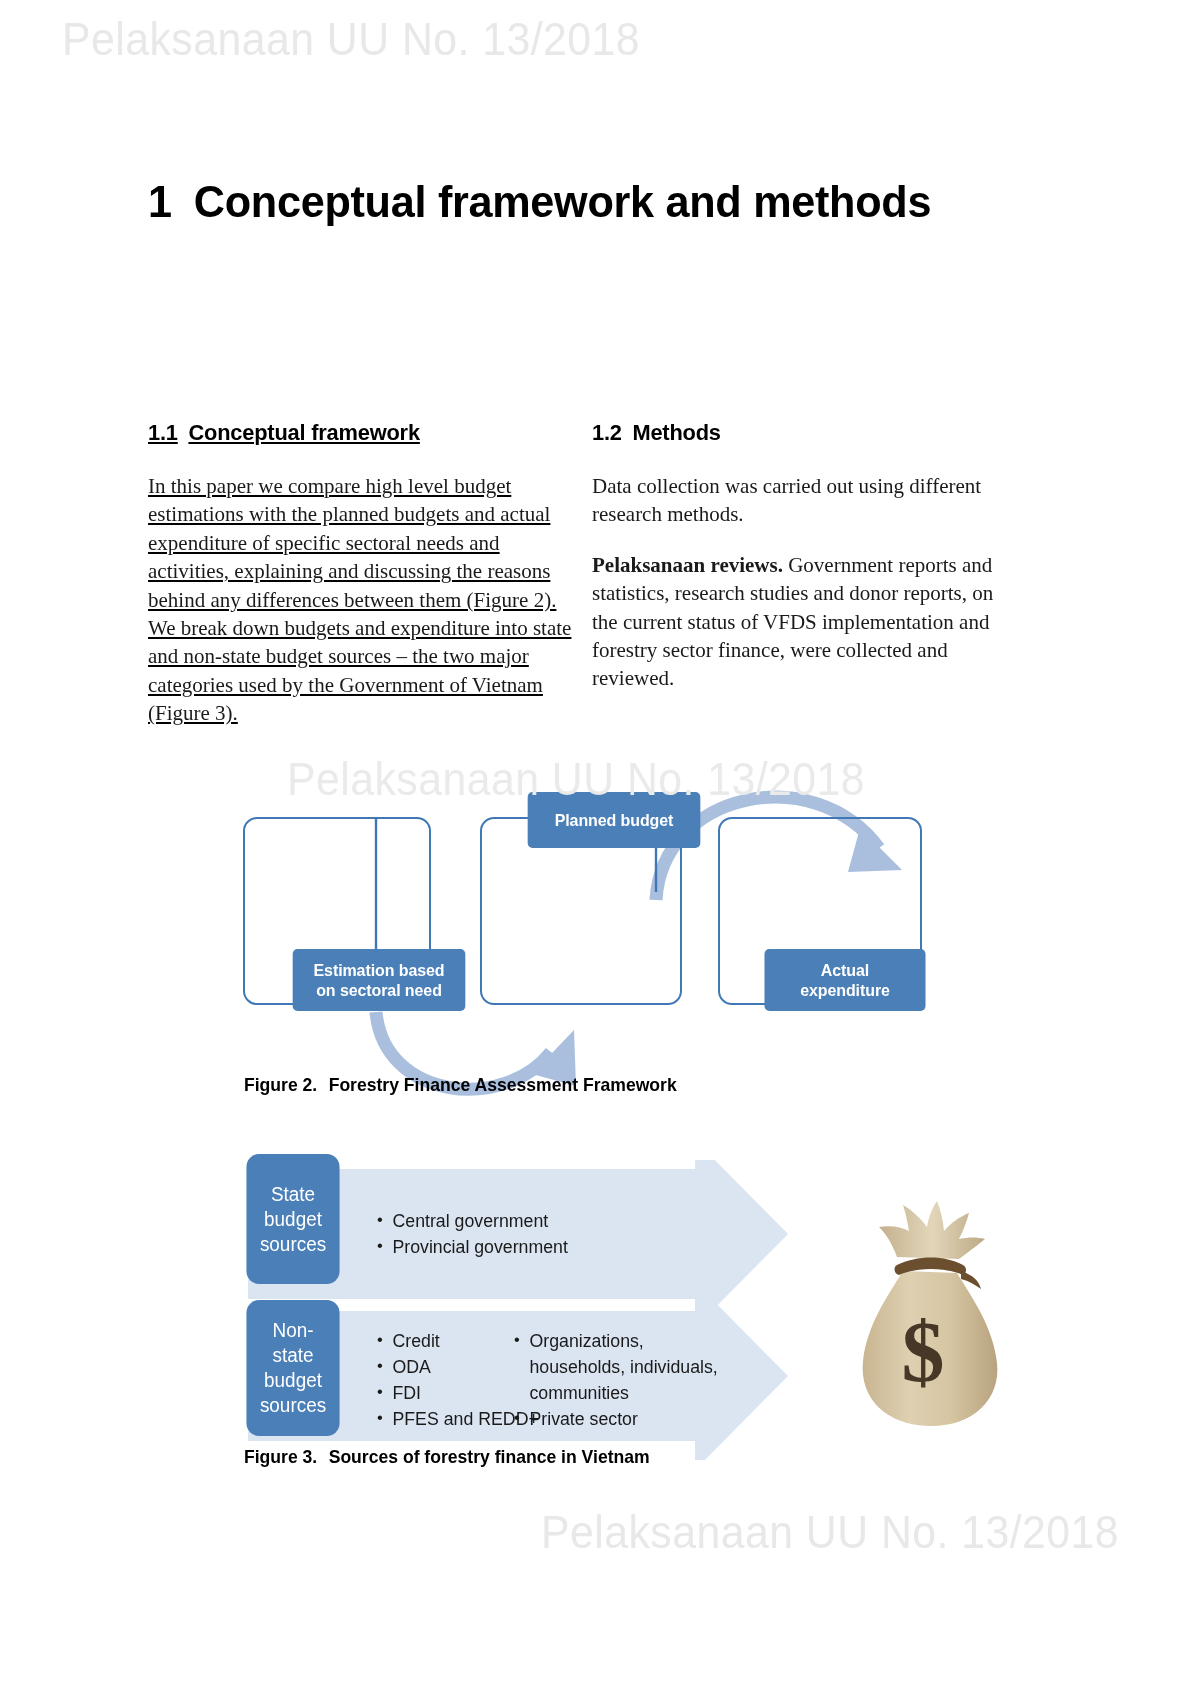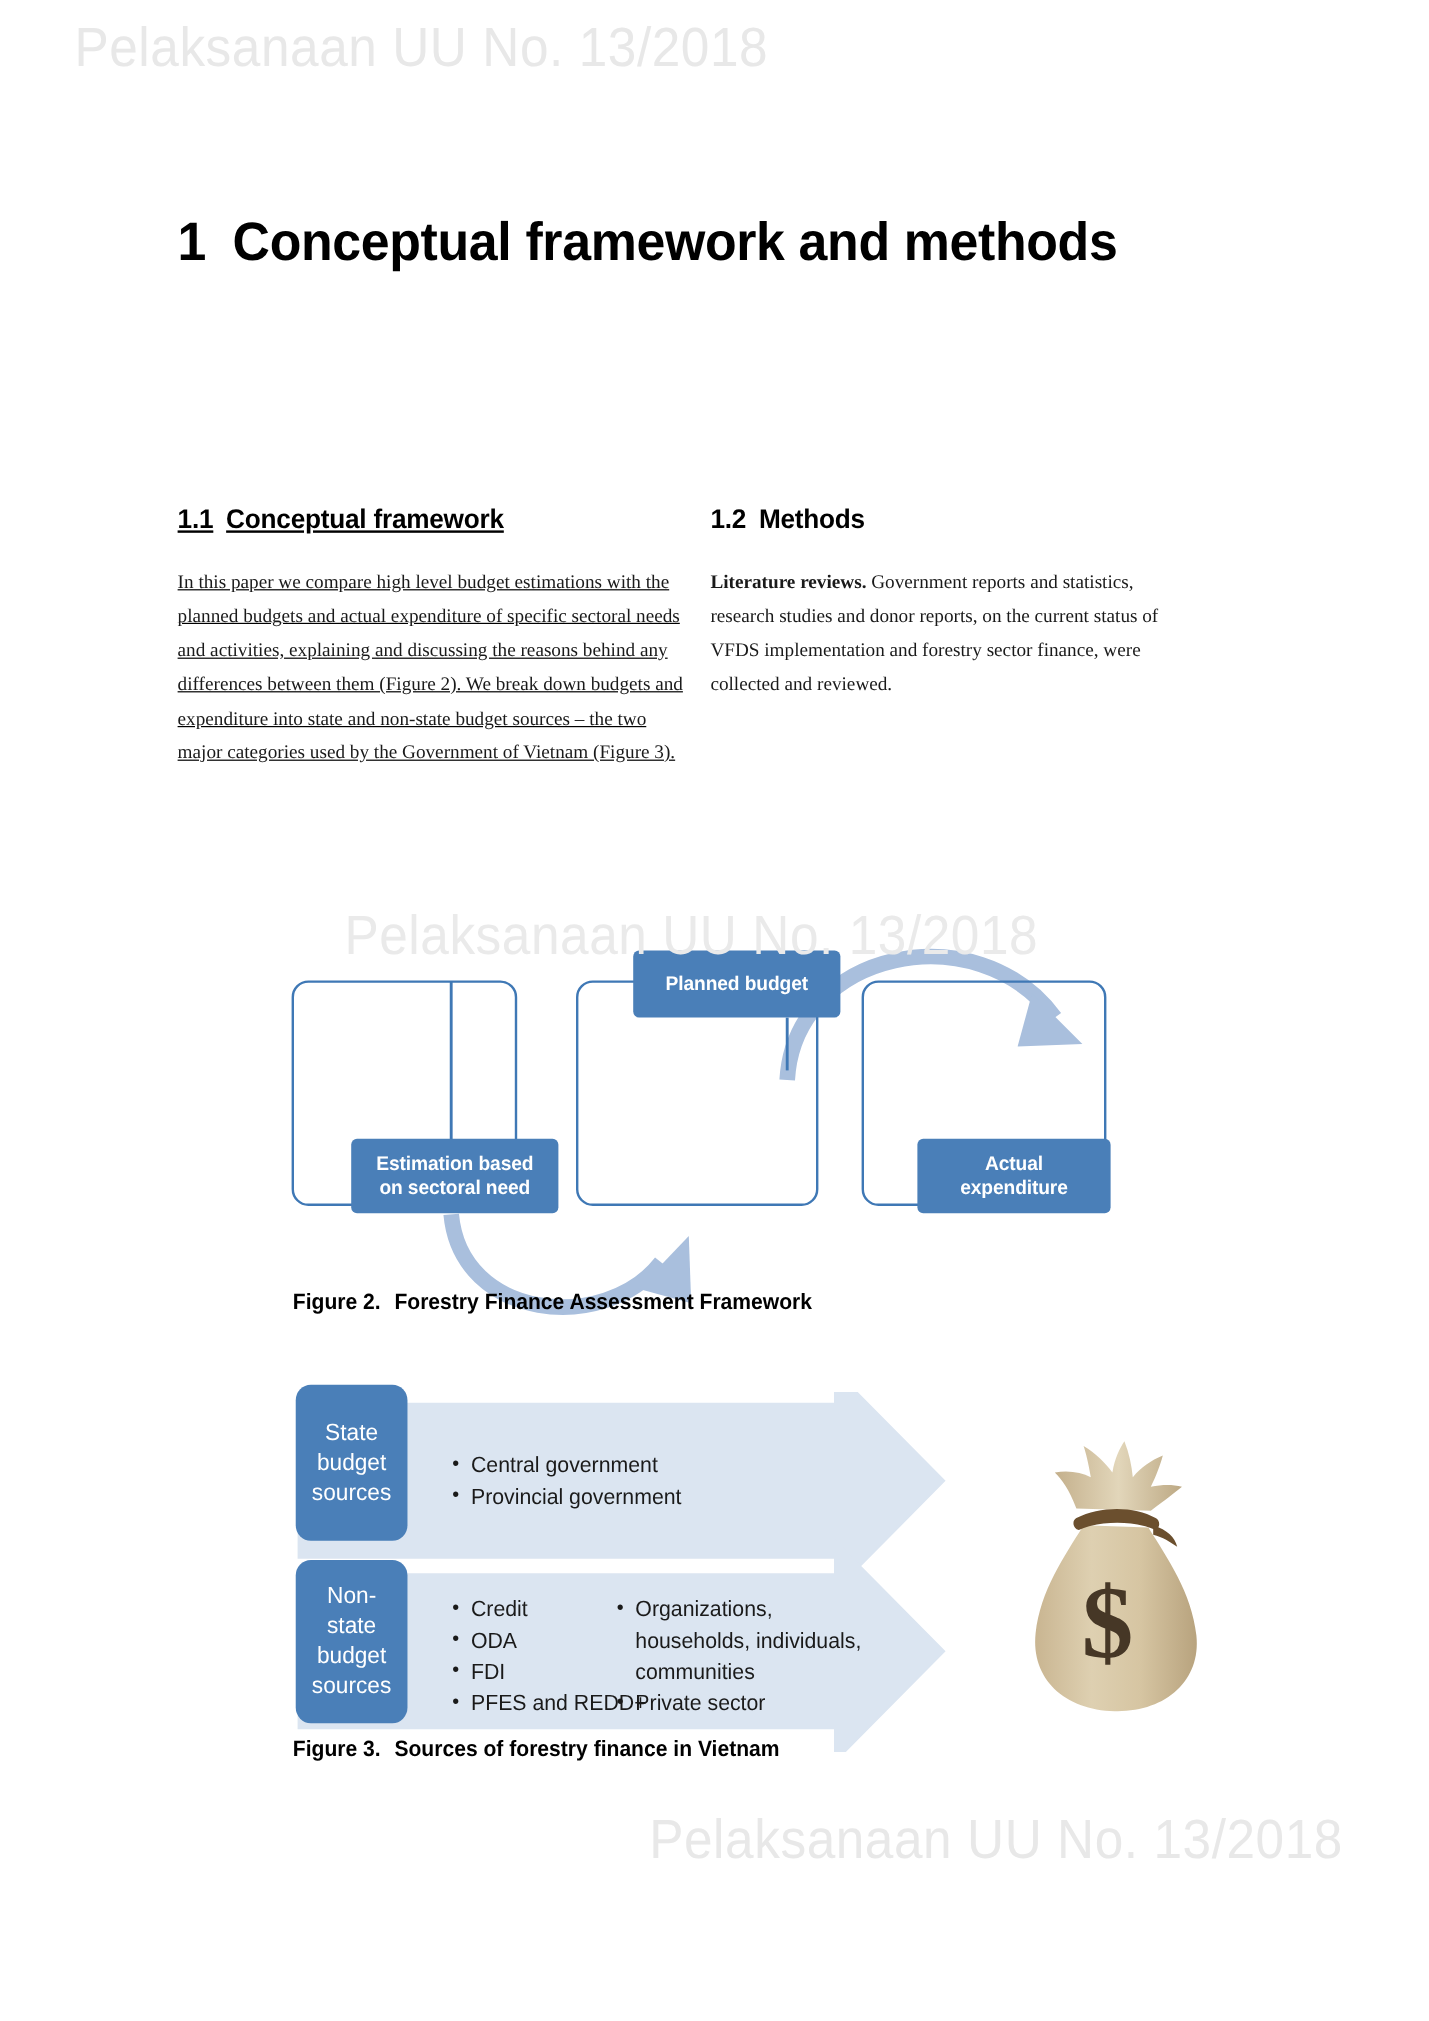--- a/index.html
+++ b/index.html
@@ -41,21 +41,21 @@
   .col-right{left:548px;width:405px;}
   .sec-head{
     font-family:"Liberation Sans",sans-serif;
     font-weight:bold;font-size:22.5px;color:#000;
     margin:0 0 26px 0;letter-spacing:-.2px;
     transform:scaleX(.97);transform-origin:left top;
   }
   .sec-head .num{margin-right:11px;}
   .body-p{
     font-family:"Liberation Serif",serif;
-    font-size:16px;line-height:28.4px;color:#1a1a1a;
+    font-size:21px;line-height:28.4px;color:#1a1a1a;
     margin:0 0 22px 0;
     text-align:left;
   }
   .body-p b{font-weight:bold;}
 
   
   .fig2{position:absolute;left:180px;top:700px;width:740px;height:400px;}
   .fig2 svg{position:absolute;left:0;top:0;}
   .outline-box{
     position:absolute;border:2.4px solid #3f78b5;border-radius:14px;background:transparent;
@@ -114,21 +114,22 @@
     <div class="sec-head">
       <span class="num">1.1</span><span>Conceptual framework</span>
     </div>
     <p class="body-p">In this paper we compare high level budget estimations with the planned budgets and actual expenditure of specific sectoral needs and activities, explaining and discussing the reasons behind any differences between them (Figure 2). We break down budgets and expenditure into state and non-state budget sources – the two major categories used by the Government of Vietnam (Figure 3).</p>
   </div>
 
   <div class="col col-right">
     <div class="sec-head">
       <span class="num">1.2</span><span>Methods</span>
     </div>
-    <p class="body-p"><b>Literature reviews.</b><span> Government reports and statistics, research studies and donor reports, on the current status of VFDS implementation and forestry sector finance, were collected and reviewed.</span></p>
+    <p class="body-p">Data collection was carried out using different research methods.</p>
+    <p class="body-p"><b>Pelaksanaan reviews.</b><span> Government reports and statistics, research studies and donor reports, on the current status of VFDS implementation and forestry sector finance, were collected and reviewed.</span></p>
   </div>
 
   <div class="fig2">
 
     <svg width="740" height="400" viewBox="0 0 740 400">
 
       <g>
         <path d="M432 200 C 438 92, 590 60, 655 148" fill="none" stroke="#a9bfdd" stroke-width="13" stroke-linecap="butt"></path>
         <path d="M636 128 L 678 170 L 624 172 Z" fill="#a9bfdd"></path>
       </g>

